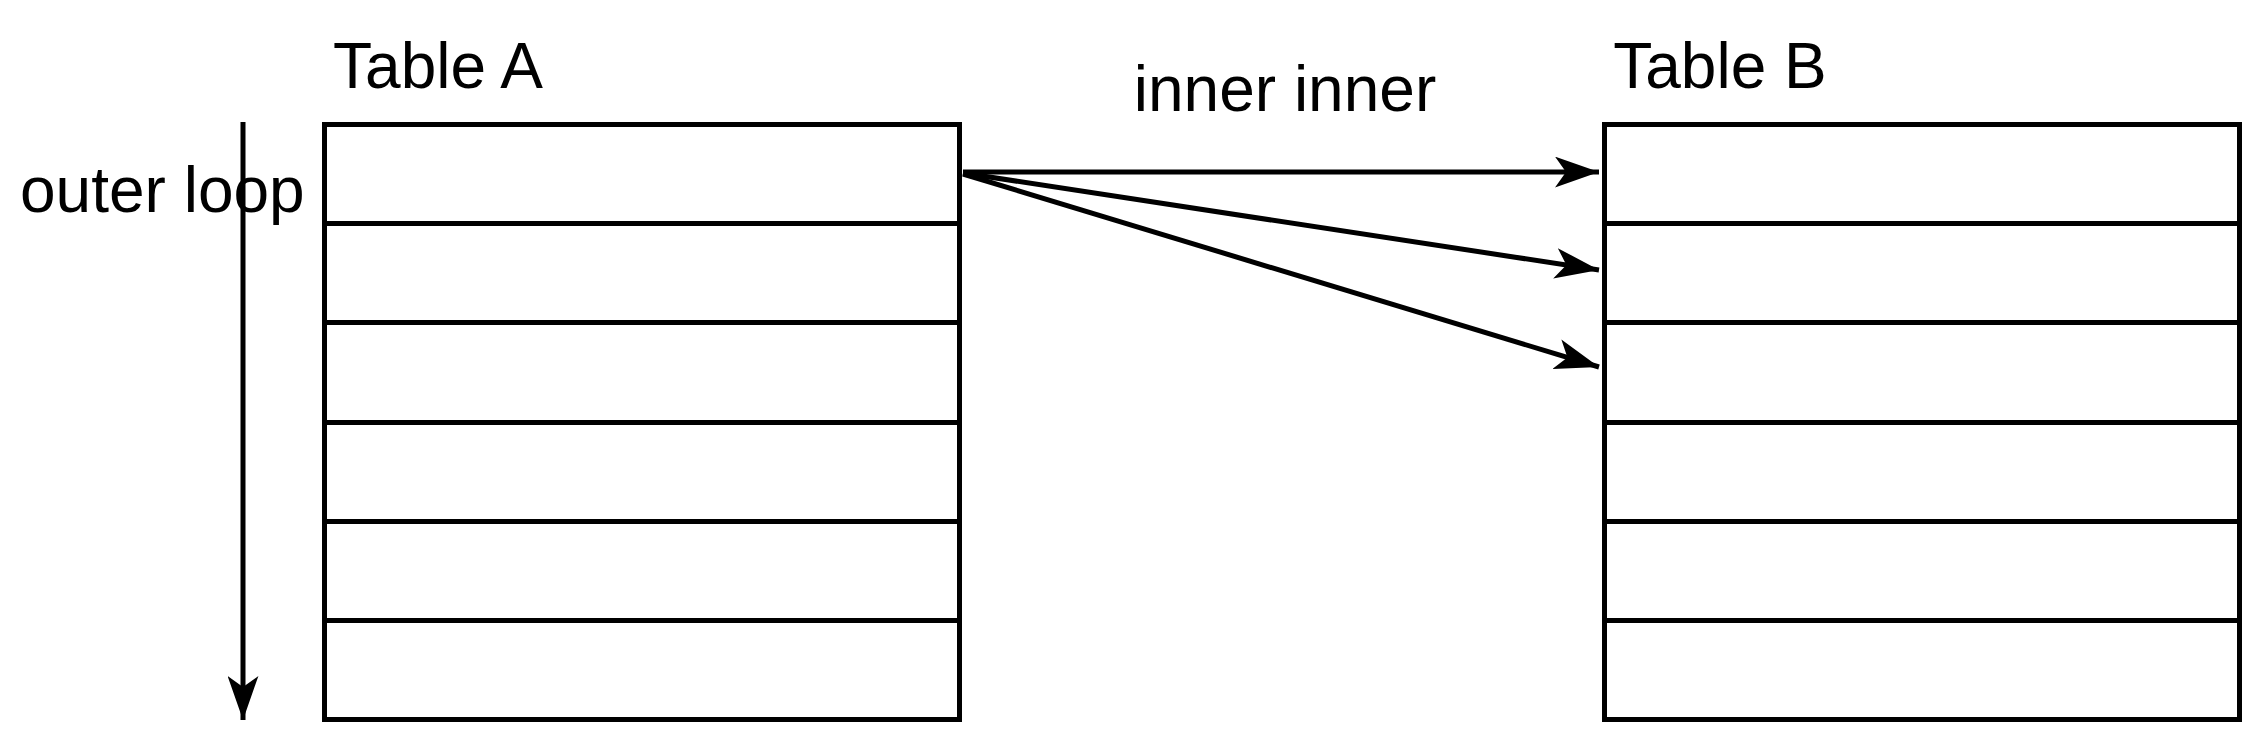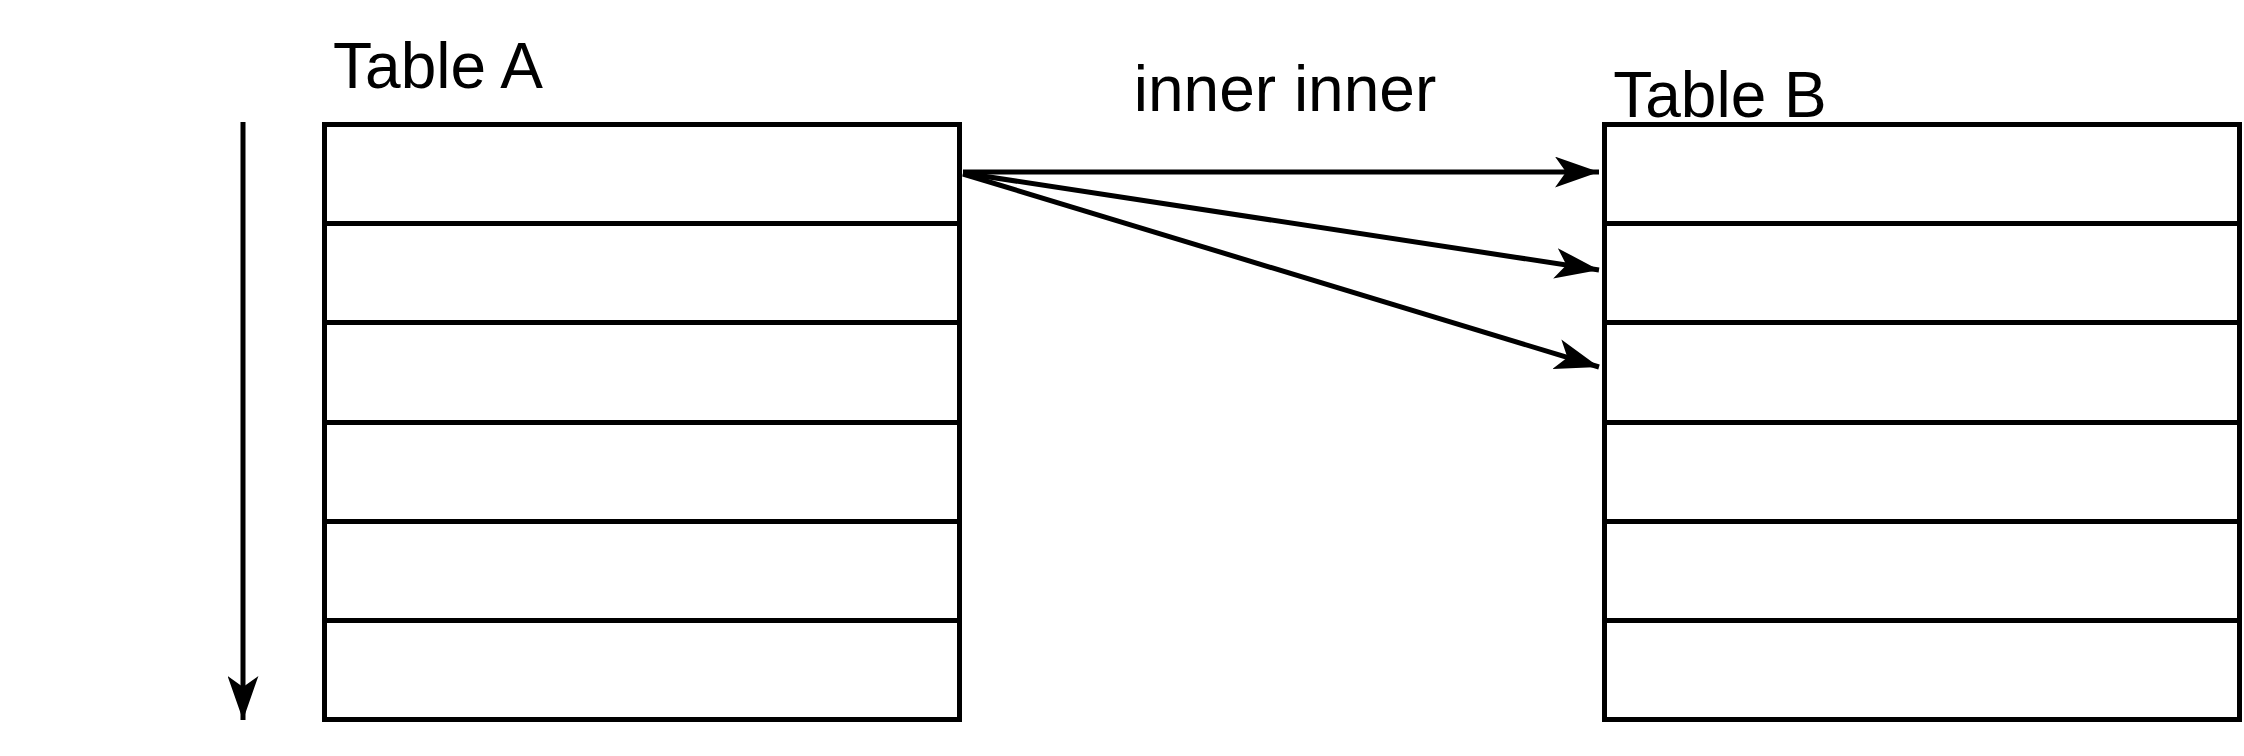--- a/index.html
+++ b/index.html
@@ -18,21 +18,21 @@
   }
   .label {
     position: absolute;
     font-size: 64px;
     line-height: 1;
     white-space: nowrap;
     color: var(--line, #000000);
   }
   .label.centered { transform: translateX(-50%); }
   .title-a   { left: 438px;  top: 34px; }
-  .title-b   { left: 1720px; top: 34px; margin-top: 29px; }
+  .title-b   { left: 1720px; top: 34px; }
   .inner-lbl { left: 1285px; top: 57px; }
   .outer-lbl { left: 20px;   top: 158px; }
 
   .join-table {
     position: absolute;
     top: 122px;
     width: 640px;
     height: 600px;
     box-sizing: border-box;
     border: 5px solid var(--line, #000000);
@@ -67,20 +67,21 @@
 <body>
 
 <div class="canvas">
 
   <div class="label centered title-a">Table A</div>
 
   <div class="label centered title-b">Table B</div>
 
   <div class="label centered inner-lbl">inner inner</div>
 
+  <div class="label outer-lbl">outer loop</div>
 
   <div class="join-table table-a">
       <div class="table-row"></div>
       <div class="table-row"></div>
       <div class="table-row"></div>
       <div class="table-row"></div>
       <div class="table-row"></div>
       <div class="table-row"></div>
     </div>
 

